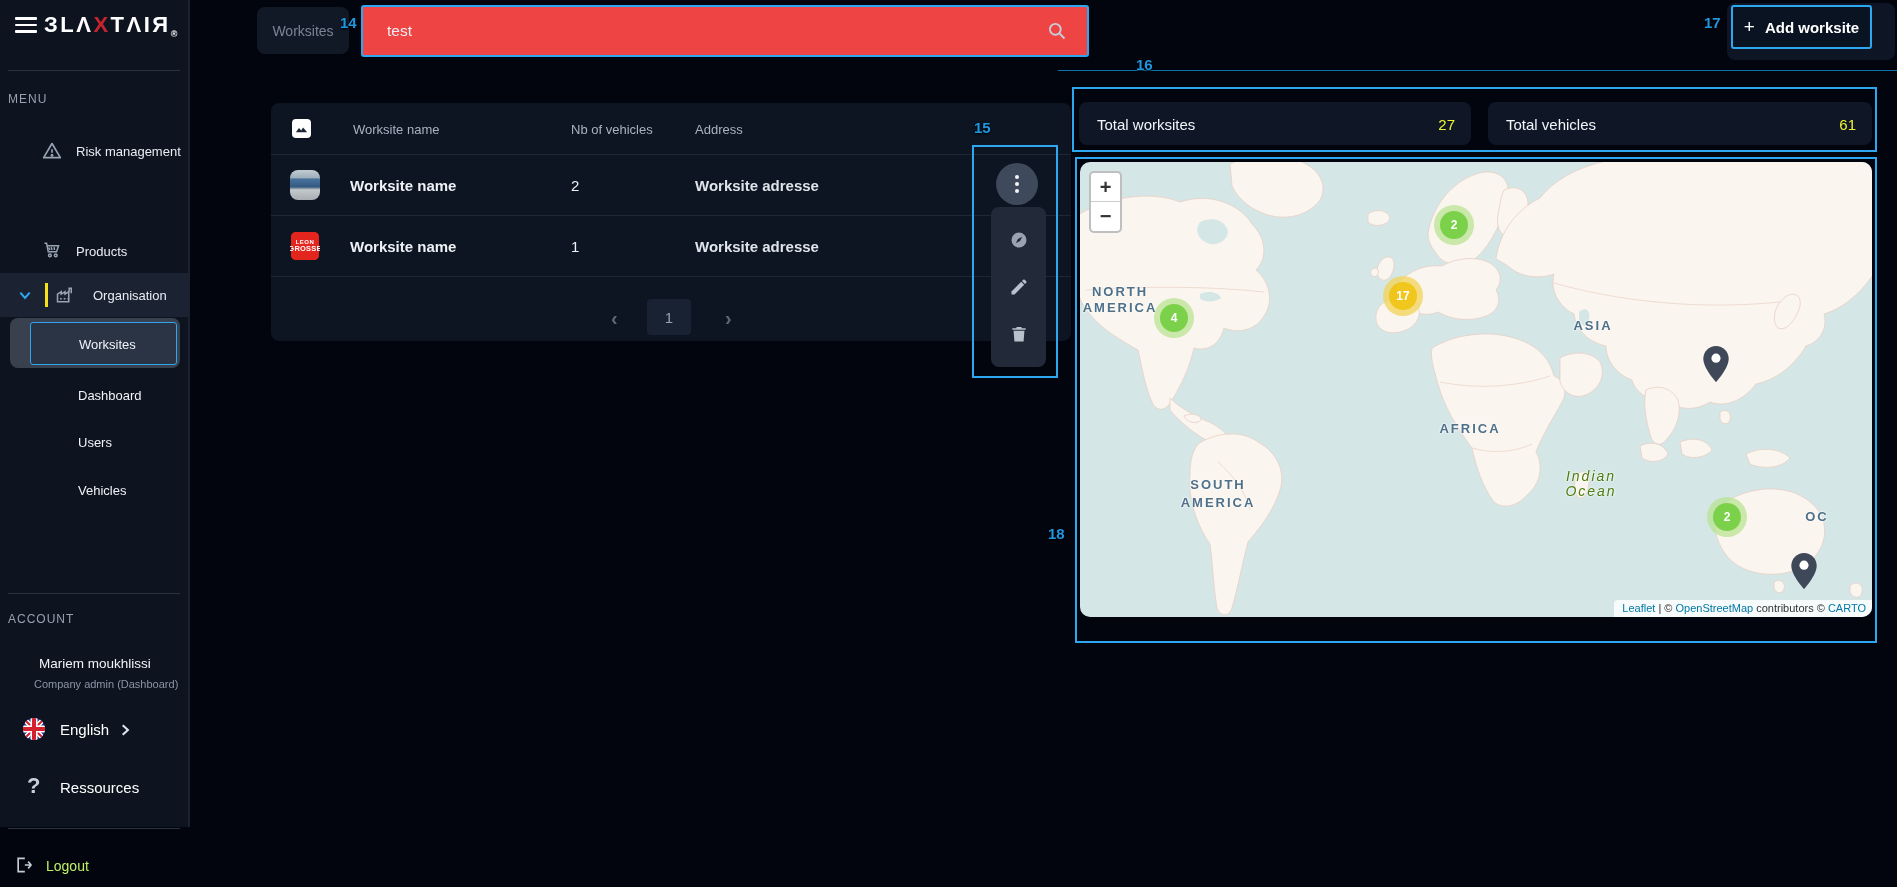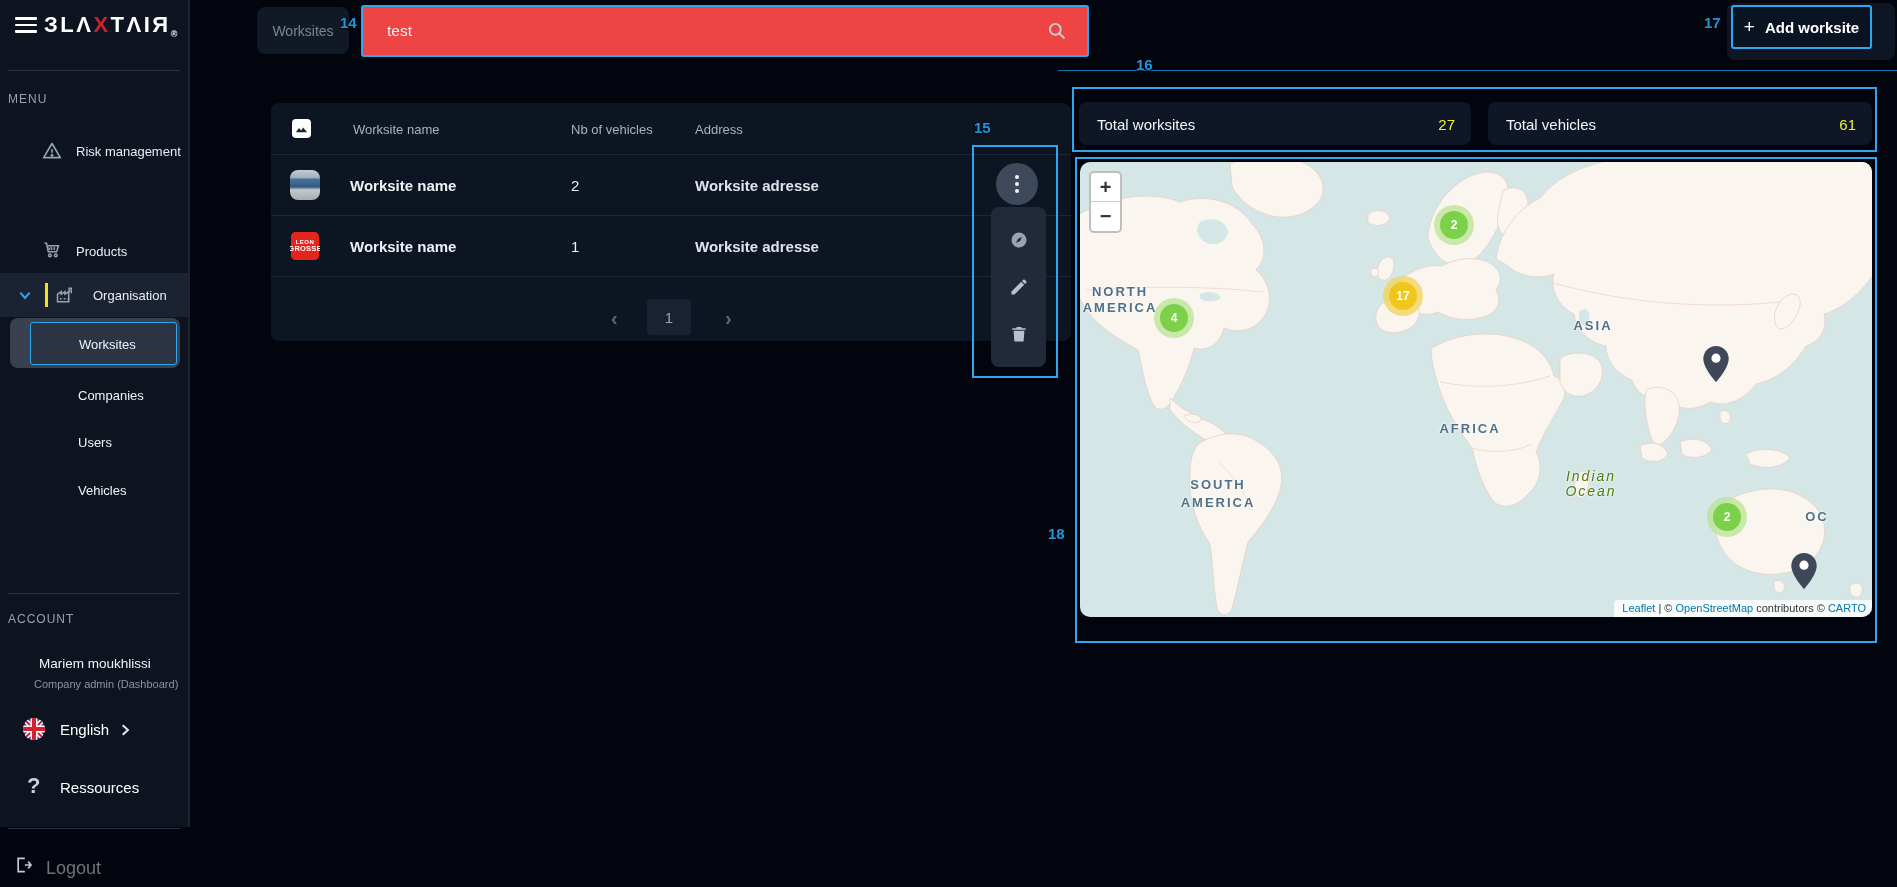--- a/index.html
+++ b/index.html
@@ -35,21 +35,21 @@
   .acct-role { position:absolute; left:34px; top:678px; font-size:11px; color:#8b94a3; }
   .lang-row { position:absolute; left:0; top:715px; width:190px; height:30px; cursor:pointer; }
   .flag { position:absolute; left:22px; top:2px; width:24px; height:24px; }
   .lang-text { position:absolute; left:60px; top:6px; font-size:15px; color:#fff; font-weight:500; }
   .lang-chev { position:absolute; left:118px; top:8px; width:14px; height:14px; color:#dfe6ee; }
   .res-row { position:absolute; left:0; top:772px; width:190px; height:30px; cursor:pointer; }
   .res-q { position:absolute; left:27px; top:1px; font-size:22px; font-weight:bold; color:#c8d0da; }
   .res-text { position:absolute; left:60px; top:7px; font-size:15px; color:#fff; }
   .logout-row { position:absolute; left:0; top:853px; width:190px; height:28px; cursor:pointer; }
   .logout-ico { position:absolute; left:14px; top:2px; width:20px; height:20px; color:#c4ccd6; }
-  .logout-text { position:absolute; left:46px; top:5px; font-size:18px; color:#737373; }
+  .logout-text { position:absolute; left:46px; top:5px; font-size:14px; color:#bef264; }
 
   
   .chip { position:absolute; left:257px; top:7px; width:92px; height:47px; background:#111927;
     border-radius:8px; color:#7a8494; font-size:14px; display:flex; align-items:center;
     justify-content:center; cursor:pointer; }
   .search-box { position:absolute; left:361px; top:5px; width:728px; height:52px;
     background:#ef4444; border:2px solid #2da7f0; border-radius:3px; }
   .search-box input { position:absolute; left:24px; top:0; width:630px; height:48px;
     background:transparent; border:none; outline:none; color:#e9edf3; font-size:15.5px;
     font-family:"Liberation Sans","DejaVu Sans",sans-serif; }
@@ -196,21 +196,21 @@
             <path d="M6 16.5h2M10.5 16.5h2M15 16.5h2"></path>
           </svg>
       </span>
       <span style="position:absolute;left:93px;top:50%;transform:translateY(-50%)">Organisation</span>
     </div>
 
     <div class="ws-outer"></div>
     <div class="ws-inner">
       <span>Worksites</span>
     </div>
-    <div class="sub-item" style="top:388px"><span>Companies</span></div>
+    <div class="sub-item" style="top:388px"><span>Dashboard</span></div>
     <div class="sub-item" style="top:435px"><span>Users</span></div>
     <div class="sub-item" style="top:483px"><span>Vehicles</span></div>
 
     <div class="sb-div" style="top:593px"></div>
     <div class="sb-label" style="top:612px">ACCOUNT</div>
     <div class="acct-name">Mariem moukhlissi</div>
     <div class="acct-role">Company admin (Dashboard)</div>
 
     <div class="lang-row">
       <span class="flag">

